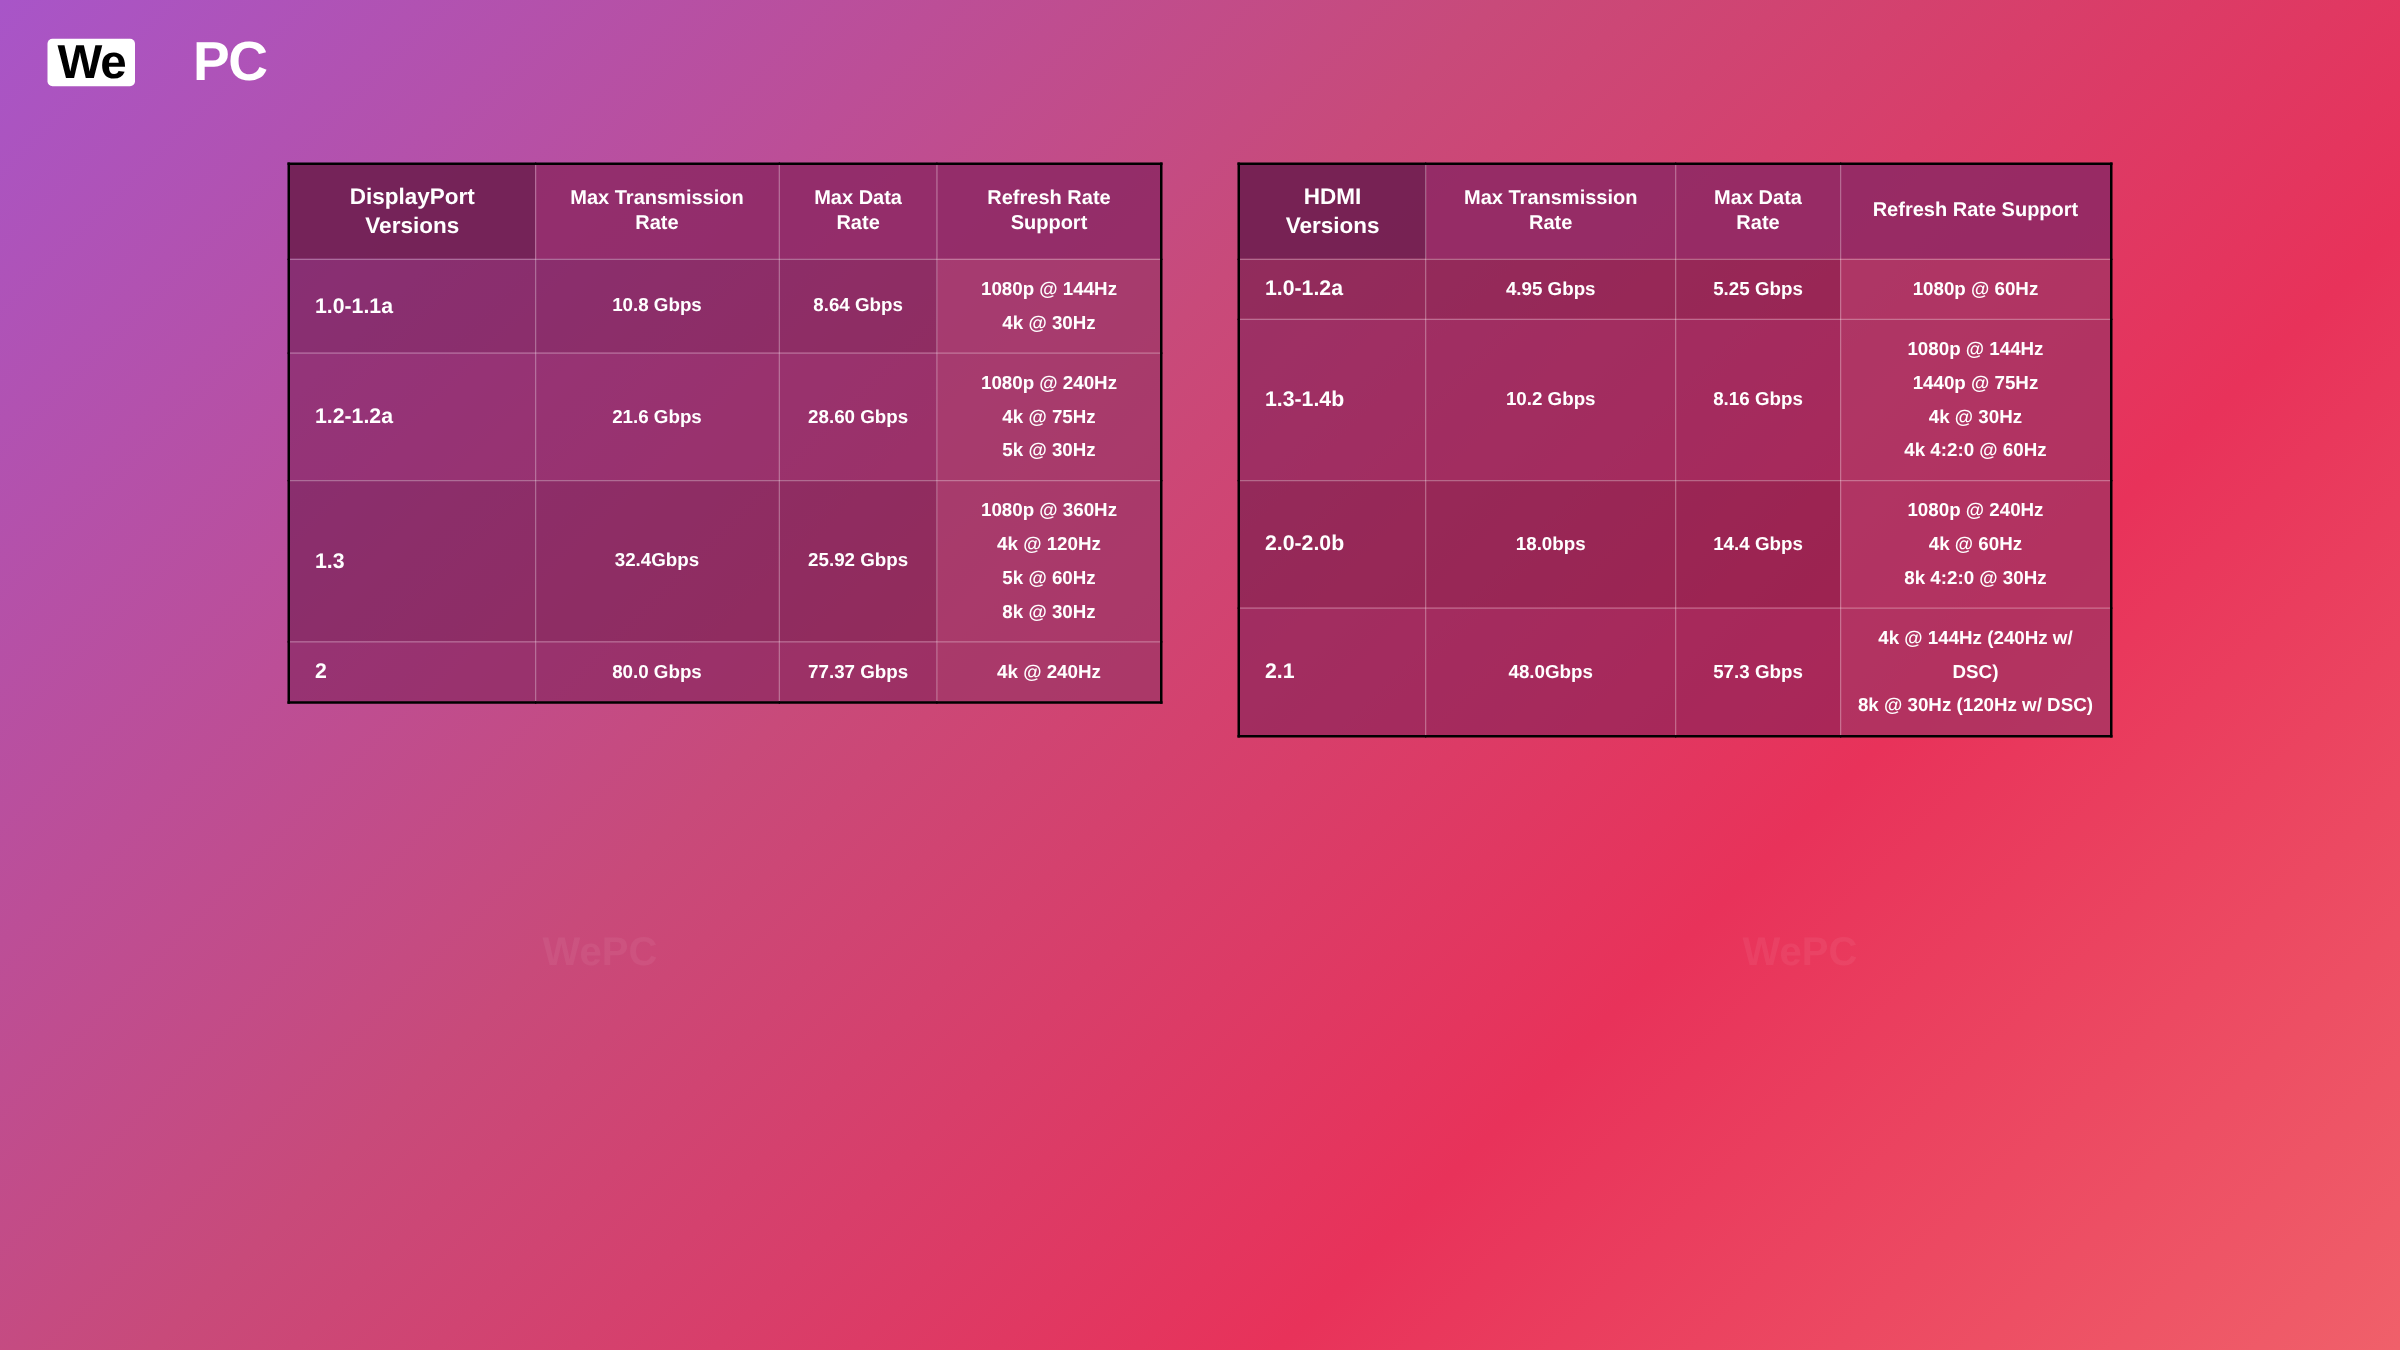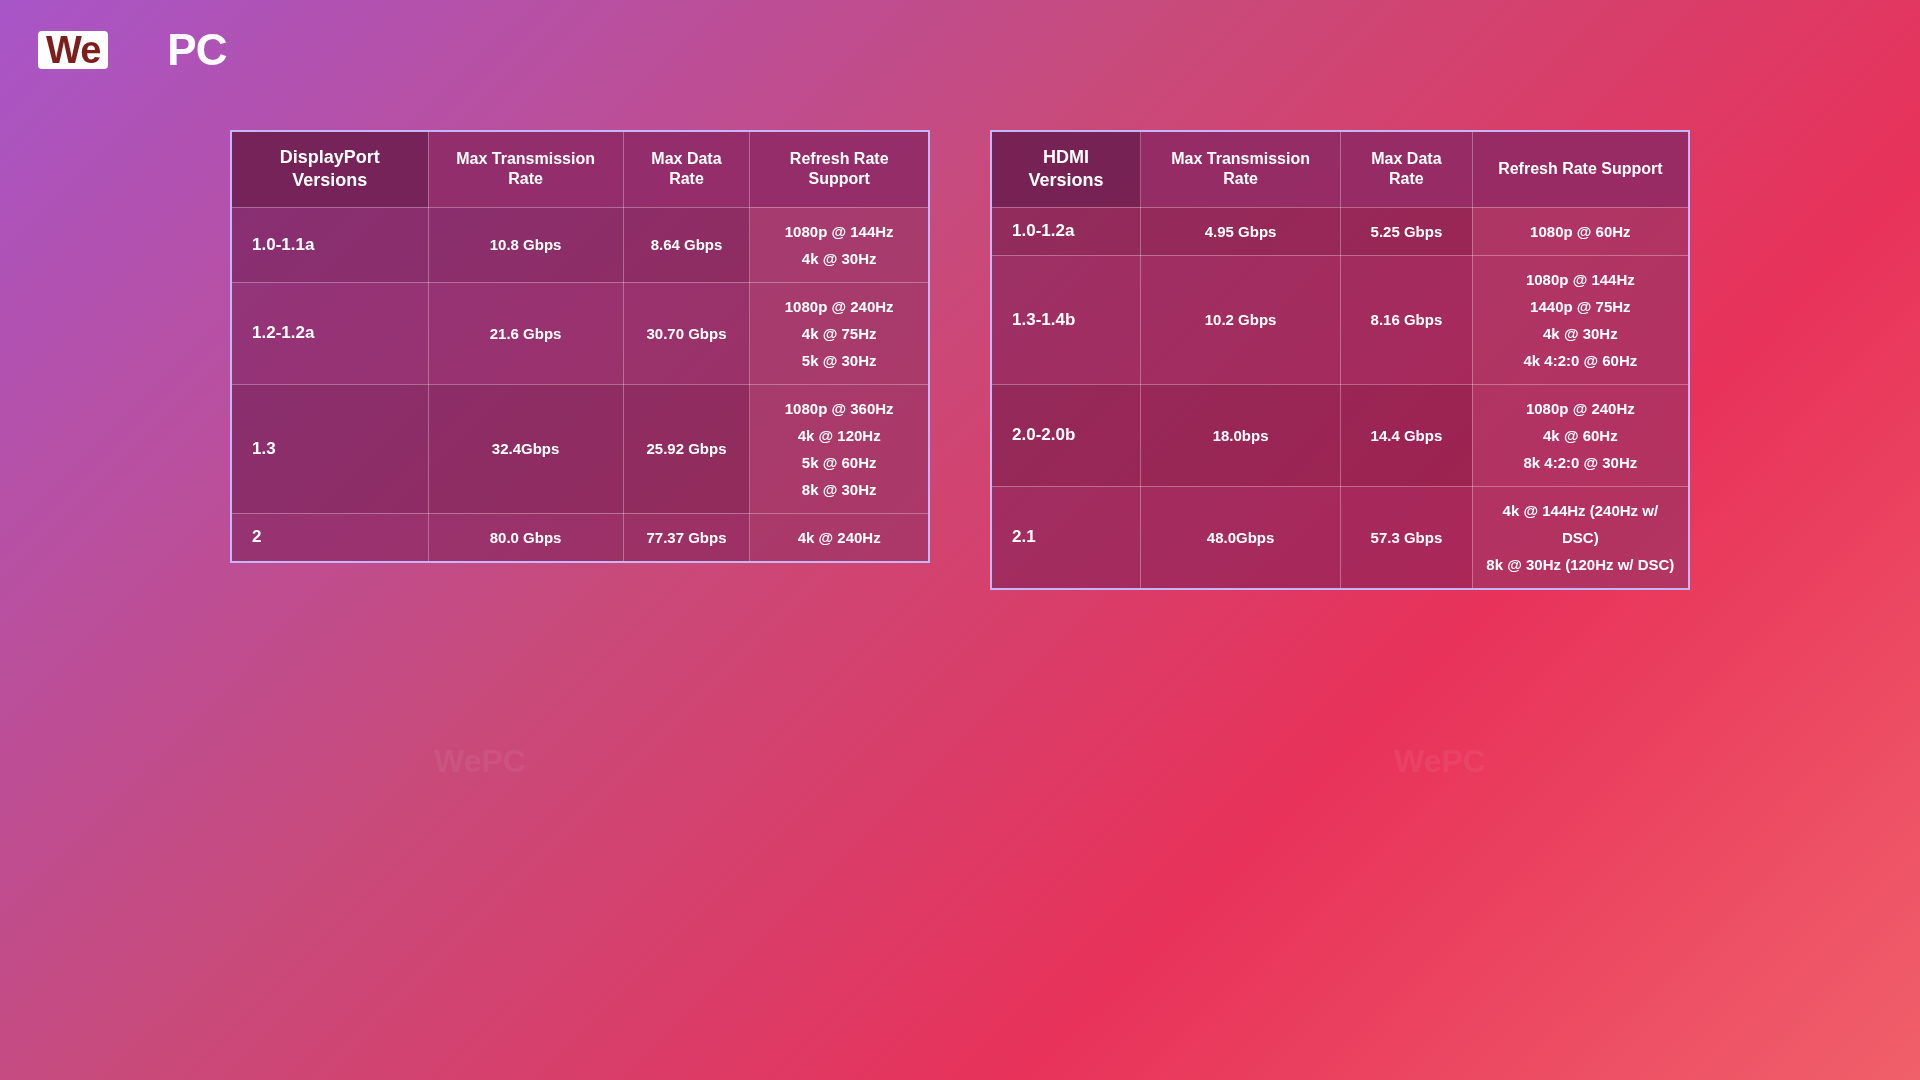--- a/index.html
+++ b/index.html
@@ -17,26 +17,26 @@
     .logo {
       position: absolute;
       top: 28px;
       left: 38px;
       display: flex;
       align-items: center;
     }
 
     .logo-we {
       background: white;
-      color: #7f1d1d;
+      color: #000000;
       font-size: 38px;
       font-weight: 900;
       padding: 0 8px;
       border-radius: 4px;
-      margin-right: 16px;
+      margin-right: 3px;
       letter-spacing: -1px;
       line-height: 1;
     }
 
     .logo-pc {
       color: white;
       font-size: 44px;
       font-weight: 900;
       letter-spacing: -1px;
       line-height: 1;
@@ -55,21 +55,21 @@
     }
 
     .table-wrapper {
       flex: 1;
       max-width: 700px;
     }
 
     table {
       width: 100%;
       border-collapse: collapse;
-      border: 2px solid #c4b5fd;
+      border: 2px solid #000000;
     }
 
     th, td {
       border: 1.5px solid rgba(255,255,255,0.3);
       padding: 10px 12px;
       text-align: center;
       color: white;
       font-size: 15px;
       font-weight: 700;
       vertical-align: middle;
@@ -136,21 +136,21 @@
       <tbody id="dp-tbody">
       <tr>
             <td>1.0-1.1a</td>
             <td>10.8 Gbps</td>
             <td>8.64 Gbps</td>
             <td class="refresh-col">1080p @ 144Hz<br>4k @ 30Hz</td>
           </tr>
           <tr>
             <td>1.2-1.2a</td>
             <td>21.6 Gbps</td>
-            <td>30.70 Gbps</td>
+            <td>28.60 Gbps</td>
             <td class="refresh-col">1080p @ 240Hz<br>4k @ 75Hz<br>5k @ 30Hz</td>
           </tr>
           <tr>
             <td>1.3</td>
             <td>32.4Gbps</td>
             <td>25.92 Gbps</td>
             <td class="refresh-col">1080p @ 360Hz<br>4k @ 120Hz<br>5k @ 60Hz<br>8k @ 30Hz</td>
           </tr>
           <tr>
             <td>2</td>

